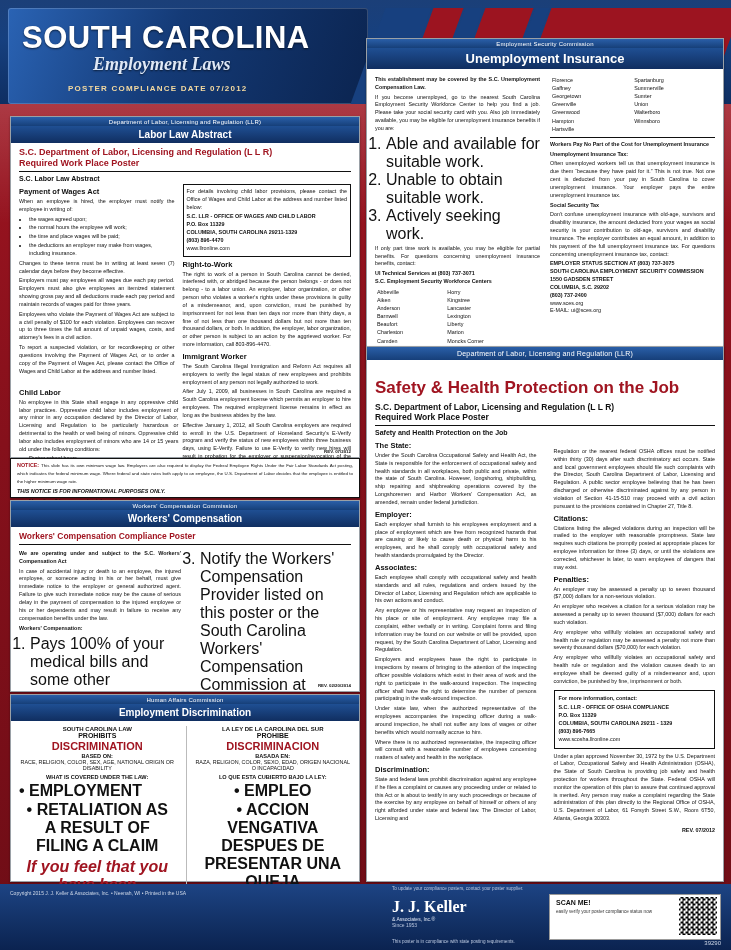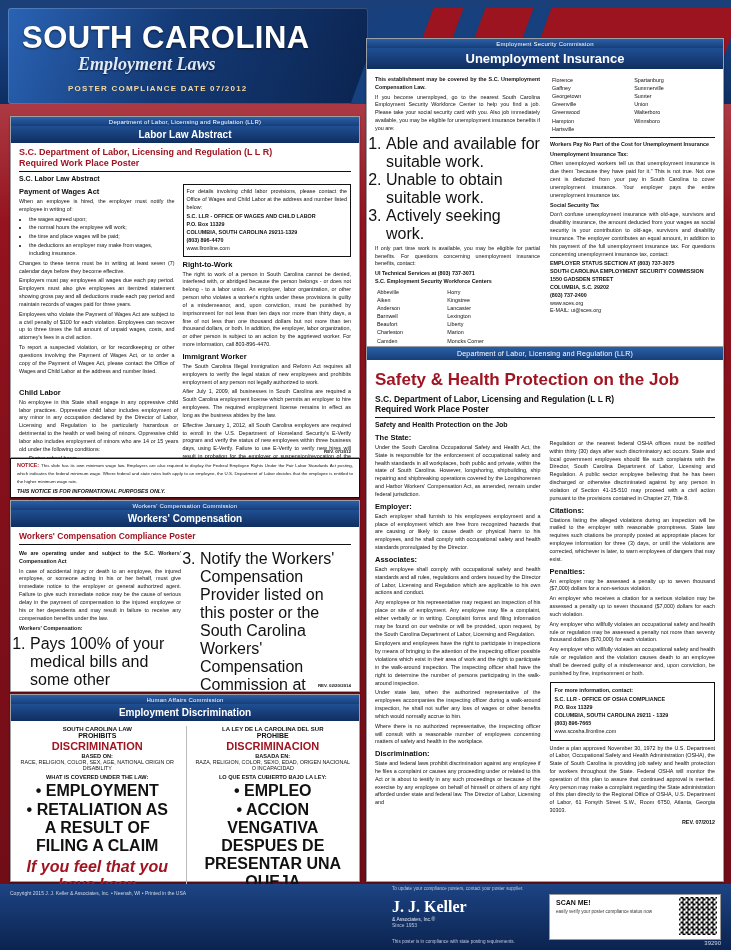--- a/index.html
+++ b/index.html
@@ -12,21 +12,21 @@
     background:linear-gradient(180deg,#9c1420 0%,#85101b 40%,#6e0d16 100%);}
   .redgloss{position:absolute;left:0;top:104px;width:731px;height:120px;
     background:linear-gradient(180deg,rgba(255,255,255,.16),rgba(255,255,255,0));}
   
   .hdr{position:absolute;left:8px;top:8px;width:360px;height:96px;}
   .hdr .sweep{position:absolute;left:0;top:0;width:360px;height:96px;
     background:linear-gradient(110deg,#2a63b4 0%,#143a76 45%,#0b2450 100%);
     border-radius:3px;box-shadow:inset 0 0 0 1px rgba(255,255,255,.18);}
   .hdr h1{position:absolute;left:14px;top:12px;margin:0;color:#fff;font-size:31px;
     font-weight:bold;letter-spacing:.5px;text-shadow:0 1px 2px rgba(0,0,0,.6);}
-  .hdr h2{position:absolute;left:70px;top:46px;margin:0;color:#dfe8f6;font-size:18px;
+  .hdr h2{position:absolute;left:85px;top:46px;margin:0;color:#dfe8f6;font-size:18px;
     font-style:italic;font-family:"Liberation Serif",serif;text-shadow:0 1px 2px rgba(0,0,0,.6);}
   .hdr .date{position:absolute;left:60px;top:76px;color:#f3d9a0;font-size:8px;letter-spacing:1.2px;font-weight:bold;}
   .hdrstripe{position:absolute;left:368px;top:8px;width:356px;height:96px;}
   .hdrstripe i{position:absolute;top:0;height:96px;display:block;transform:skewX(-20deg);}
   
   .card{position:absolute;background:#fff;border:1px solid #9aa0a6;box-shadow:0 1px 2px rgba(0,0,0,.35);}
   .capblue{background:linear-gradient(180deg,#2a5fa8,#163f79);color:#fff;text-align:center;
     font-size:6px;padding:2px 0 1px;letter-spacing:.2px;}
   .captitle{background:linear-gradient(180deg,#1f4f93,#102e60);color:#fff;text-align:center;
     font-weight:bold;font-size:10px;padding:3px 0;}
@@ -198,21 +198,21 @@
     <div class="captitle">Employment Discrimination</div>
     <div class="cardbody" style="padding:5px 8px;">
       <div style="display:flex;gap:10px;">
         <div style="width:50%;text-align:center;">
           <div class="bold" style="font-size:6px;">SOUTH CAROLINA LAW</div>
           <div class="bold" style="font-size:7px;">PROHIBITS</div>
           <div class="bold redtitle" style="font-size:11px;margin:1px 0;">DISCRIMINATION</div>
           <div class="bold" style="font-size:5.6px;">BASED ON:</div>
           <div class="t" style="font-size:5.4px;text-align:center;">RACE, RELIGION, COLOR, SEX, AGE, NATIONAL ORIGIN OR DISABILITY</div>
           <div class="bold" style="font-size:5.6px;margin-top:3px;">WHAT IS COVERED UNDER THE LAW:</div>
-          <div class="t bold" style="text-align:center;margin:2px 0 0;">• <span>EMPLOYMENT</span></div>
+          <div class="t bold" style="text-align:left;margin:2px 0 0;">• <span>EMPLOYMENT</span></div>
           <div class="t bold" style="text-align:center;margin:1px 0 0;">• <span>RETALIATION AS A RESULT OF FILING A CLAIM</span></div>
           <div class="t bold redtitle" style="text-align:center;margin-top:3px;font-style:italic;">If you feel that you have been discriminated against, please contact us.</div>
 
         </div>
         <div style="width:50%;text-align:center;border-left:1px solid #bbb;padding-left:8px;">
           <div class="bold" style="font-size:6px;">LA LEY DE LA CAROLINA DEL SUR</div>
           <div class="bold" style="font-size:7px;">PROHIBE</div>
           <div class="bold redtitle" style="font-size:11px;margin:1px 0;">DISCRIMINACION</div>
           <div class="bold" style="font-size:5.6px;">BASADA EN:</div>
           <div class="t" style="font-size:5.4px;text-align:center;">RAZA, RELIGION, COLOR, SEXO, EDAD, ORIGEN NACIONAL O INCAPACIDAD</div>
@@ -337,27 +337,27 @@
           <p class="t bold" style="margin:0;">(803) 737-2400</p>
           <p class="t bluelink" style="margin:0;">www.sces.org</p>
           <p class="t bluelink" style="margin:0;">E-MAIL: ui@sces.org</p>
         </div>
       </div>
     </div>
   </div>
 
   <div class="card" style="left:366px;top:346px;width:356px;height:534px;">
     <div class="capblue" style="font-size:7px;padding:3px 0;">Department of Labor, Licensing and Regulation (LLR)</div>
-    <div class="cardbody" style="padding:8px 8px;">
+    <div class="cardbody" style="padding:16px 8px;">
       <div class="center bold redtitle" style="font-size:17px;margin:2px 0 4px;">Safety &amp; Health Protection on the Job</div>
       <div class="center bold" style="font-size:8.5px;">S.C. Department of Labor, Licensing and Regulation (L L R)</div>
       <div class="center bold" style="font-size:8.5px;">Required Work Place Poster</div>
       <div class="rule"></div>
       <div class="bold" style="font-size:7px;margin-bottom:2px;">Safety and Health Protection on the Job</div>
-      <div style="display:flex;gap:9px;">
+      <div style="display:flex;gap:17px;">
         <div style="width:50%;">
           <h4 class="sub">The State:</h4>
           <p class="t">Under the South Carolina Occupational Safety and Health Act, the State is responsible for the enforcement of occupational safety and health standards in all workplaces, both public and private, within the state of South Carolina. However, longshoring, shipbuilding, ship repairing and shipbreaking operations covered by the Longshoremen and Harbor Workers' Compensation Act, as amended, remain under federal jurisdiction.</p>
           <h4 class="sub">Employer:</h4>
           <p class="t">Each employer shall furnish to his employees employment and a place of employment which are free from recognized hazards that are causing or likely to cause death or physical harm to his employees, and he shall comply with occupational safety and health standards promulgated by the Director.</p>
           <h4 class="sub">Associates:</h4>
           <p class="t">Each employee shall comply with occupational safety and health standards and all rules, regulations and orders issued by the Director of Labor, Licensing and Regulation which are applicable to his own actions and conduct.</p>
           <p class="t">Any employee or his representative may request an inspection of his place or site of employment. Any employee may file a complaint, either verbally or in writing. Complaint forms and filing information may be found on our website or will be provided, upon request, by the South Carolina Department of Labor, Licensing and Regulation.</p>
           <p class="t">Employers and employees have the right to participate in inspections by means of bringing to the attention of the inspecting officer possible violations which exist in their area of work and the right to participate in the walk-around inspection. The inspecting officer shall have the right to determine the number of persons participating in the walk-around inspection.</p>
           <p class="t">Under state law, when the authorized representative of the employees accompanies the inspecting officer during a walk-around inspection, he shall not suffer any loss of wages or other benefits which would normally accrue to him.</p>

